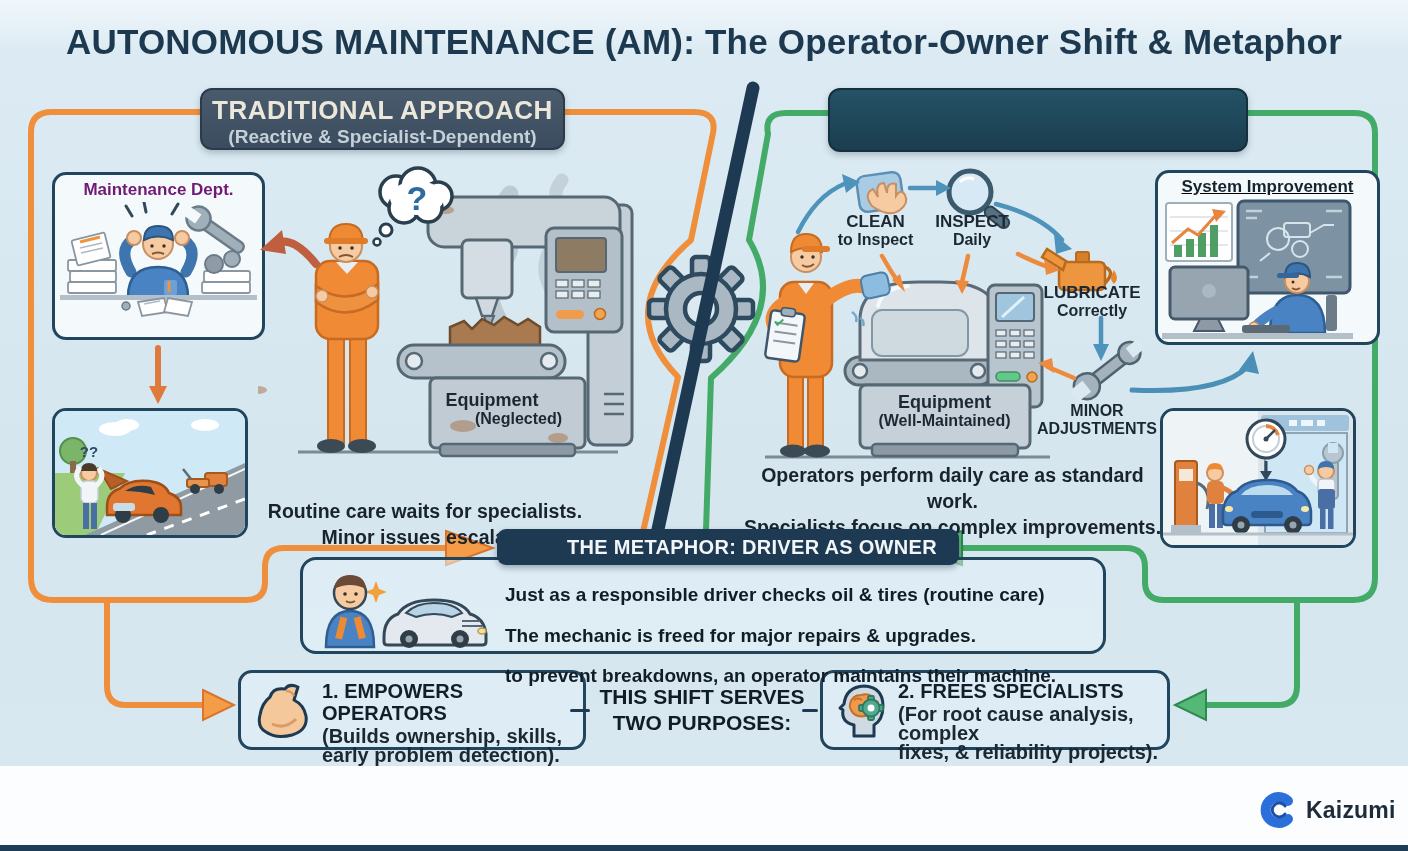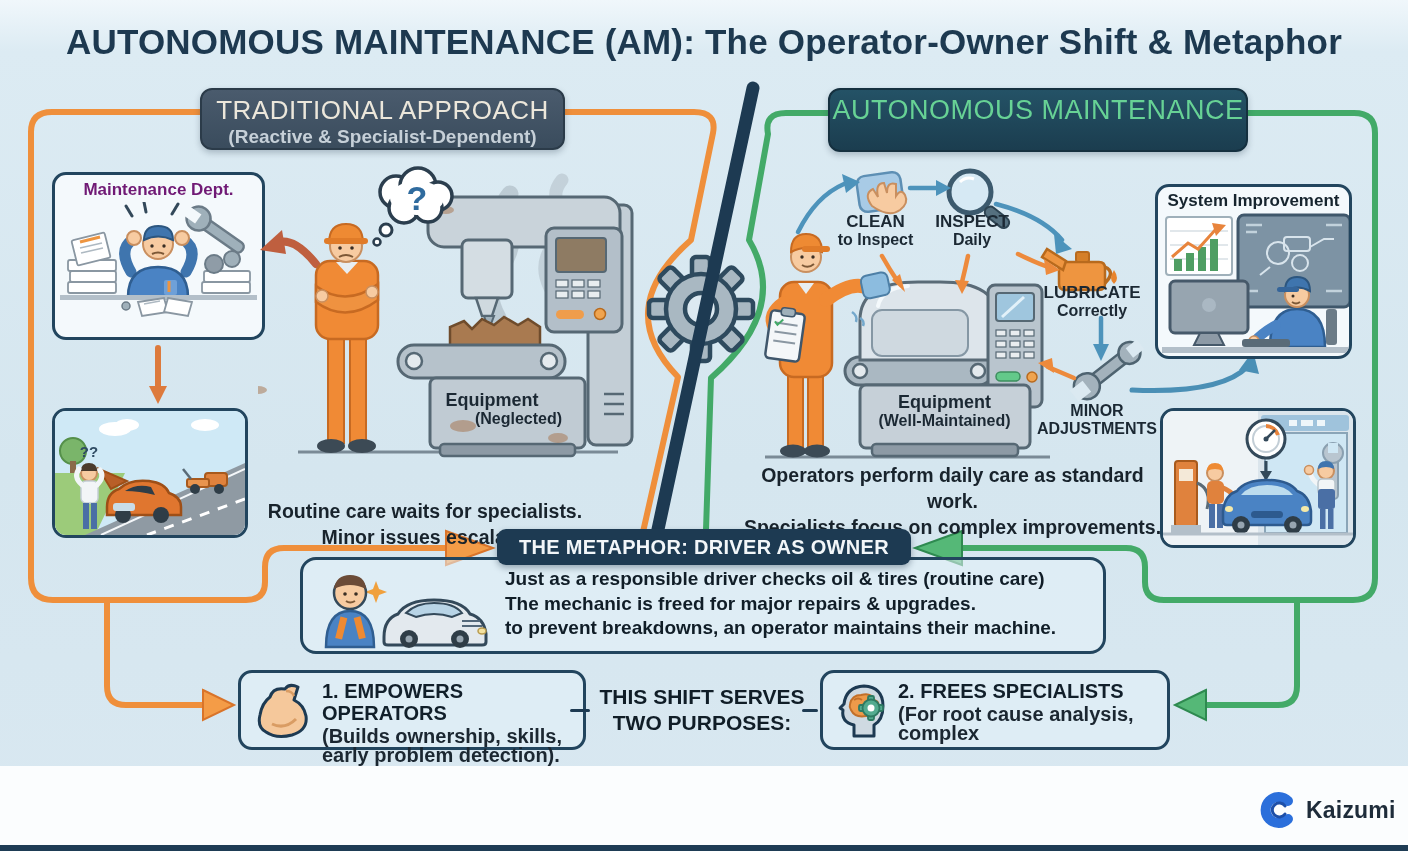--- a/index.html
+++ b/index.html
@@ -8,33 +8,33 @@
     background:linear-gradient(180deg,#f0f7fb 0%,#dcebf3 6%,#d5e6ef 55%,#d9e8f1 100%);}
   .abs{position:absolute;}
   svg{display:block;}
   .connectors{position:absolute;left:0;top:0;z-index:1;}
   .scene{z-index:2;}
   .panel{box-sizing:border-box;border:3px solid #22455e;border-radius:14px;background:#f4f9fc;z-index:2;overflow:hidden;}
   .hdr{box-sizing:border-box;border-radius:12px;text-align:center;z-index:3;
     box-shadow:0 3px 6px rgba(20,40,60,.25);padding-top:5px;}
   .hdr-trad{background:linear-gradient(180deg,#4a5b6d,#3a4c5d);border:2px solid #2b3b49;}
   .hdr-am{background:linear-gradient(180deg,#245266,#1b3d4f);border:2px solid #15303f;}
-  .hdr-title{display:block;font-weight:400;letter-spacing:.5px;}
+  .hdr-title{display:block;font-weight:700;letter-spacing:.5px;}
   .hdr-sub{display:block;font-weight:600;}
   .lbl{z-index:3;text-align:center;color:#1b2833;line-height:1.12;}
   .lbl b{display:block;font-weight:800;}
   .lbl span{display:block;font-weight:700;}
   .caption{z-index:3;text-align:center;font-weight:700;color:#18232c;font-size:19.5px;line-height:26px;}
   .pill{z-index:4;background:#1d3a52;border-radius:9px;color:#f2f6f9;font-weight:800;
     font-size:20px;display:flex;align-items:center;justify-content:center;
     box-shadow:0 3px 6px rgba(20,40,60,.35);letter-spacing:.3px;}
   .metaphor-body{box-sizing:border-box;border:3px solid #22455e;border-radius:16px;
     background:rgba(230,242,249,.55);z-index:2;}
   .metaphor-text{z-index:3;font-weight:700;color:#101d27;font-size:19px;line-height:24.5px;}
-  .metaphor-text span{display:block;}
+  .metaphor-text span{display:block;margin-top:16px;}
   .pbox{box-sizing:border-box;border:3px solid #22455e;border-radius:14px;
     background:rgba(226,239,247,.65);z-index:2;}
   .ptext{z-index:3;color:#111f2a;line-height:1.1;}
   .ptitle{display:block;font-weight:800;font-size:20px;margin-bottom:3px;}
   .pline{display:block;font-weight:700;font-size:20px;line-height:19px;color:#1b2731;}
   .center-shift{z-index:3;text-align:center;font-weight:800;font-size:21px;line-height:26px;color:#101d27;}
   .dash{z-index:3;background:#1d3a52;height:3px;border-radius:2px;}
   .footer{background:#fbfdfe;z-index:2;}
   .bottombar{background:#1e3c55;z-index:2;}
   .brand{z-index:3;display:flex;align-items:center;gap:8px;}
@@ -89,21 +89,20 @@
     <line x1="753" y1="88" x2="657" y2="534" stroke="#1d3a52" stroke-width="13" stroke-linecap="round"></line>
   </svg>
 
   <div class="abs page-title" style="left:0;top:22px;width:1408px;">AUTONOMOUS MAINTENANCE (AM): The Operator-Owner Shift &amp; Metaphor</div>
 
   <div class="abs hdr hdr-trad" style="left:200px;top:88px;width:365px;height:62px;">
     <span class="hdr-title" style="font-size:26px;color:#ece7db;">TRADITIONAL APPROACH</span>
     <span class="hdr-sub" style="font-size:19px;color:#c6d0d8;">(Reactive &amp; Specialist-Dependent)</span>
   </div>
   <div class="abs hdr hdr-am" style="left:828px;top:88px;width:420px;height:64px;">
-    <span class="hdr-title" style="font-size:27px;color:#67d295;">AUTONOMOUS MAINTENANCE</span>
   </div>
 
   <div class="abs panel" style="left:52px;top:172px;width:213px;height:168px;">
     <div style="text-align:center;font-weight:800;font-size:17px;color:#701a75;margin-top:5px;">Maintenance Dept.</div>
     <svg width="205" height="128" viewBox="0 0 205 128" style="margin:2px auto 0;">
       <g stroke="#33495a" stroke-width="3" stroke-linecap="round">
           <line x1="76" y1="14" x2="70" y2="4"></line>
           <line x1="90" y1="10" x2="88" y2="0"></line>
           <line x1="116" y1="12" x2="122" y2="2"></line>
         </g>
@@ -410,21 +409,21 @@
   </div>
   <div class="abs lbl" style="left:857px;top:392px;width:175px;">
     <b style="font-size:18px;">Equipment</b>
     <span style="font-size:16px;">(Well-Maintained)</span>
   </div>
   <div class="abs caption" style="left:735px;top:462px;width:435px;">
     <div>Operators perform daily care as standard work.</div>
     <div>Specialists focus on complex improvements.</div>
   </div>
 
-  <div class="abs panel" style="left:1155px;top:184px;width:197px;height:175px;">
+  <div class="abs panel" style="left:1155px;top:170px;width:225px;height:175px;text-decoration:underline;">
     <div style="text-align:center;font-weight:800;font-size:17px;color:#16242e;margin-top:4px;">System Improvement</div>
     <svg width="199" height="142" viewBox="0 0 199 142">
       <rect x="80" y="4" width="112" height="92" rx="6" fill="#7d93a4" stroke="#3f576b" stroke-width="3"></rect>
       <g fill="none" stroke="#d8e4ec" stroke-width="2">
         <circle cx="120" cy="42" r="11"></circle>
           <circle cx="142" cy="52" r="8"></circle>
         <rect x="126" y="26" width="26" height="14" rx="3"></rect>
           <path d="M152,36 l14,-8 h10"></path>
           <path d="M112,56 l-10,8"></path>
       </g>
@@ -528,21 +527,21 @@
         <rect x="155" y="68" width="17" height="16" rx="4" fill="#f2f5f7" stroke="#b8c4cc" stroke-width="1.5"></rect>
         <rect x="155" y="78" width="17" height="20" rx="3" fill="#4a6fa5"></rect>
         <rect x="157" y="98" width="5.5" height="20" fill="#4a6fa5"></rect>
           <rect x="165" y="98" width="5.5" height="20" fill="#4a6fa5"></rect>
       </g>
       <line x1="0" y1="123" x2="190" y2="123" stroke="#b3bfc9" stroke-width="3"></line>
     </svg>
   </div>
 
   <div class="abs metaphor-body" style="left:300px;top:557px;width:806px;height:97px;"></div>
-  <div class="abs pill" style="left:497px;top:529px;width:414px;height:36px;">THE METAPHOR: DRIVER AS OWNER</div>
+  <div class="abs pill" style="left:497px;top:529px;width:414px;height:36px;padding-left:48px;">THE METAPHOR: DRIVER AS OWNER</div>
   <svg class="abs scene" style="left:312px;top:563px;" width="180" height="86" viewBox="0 0 180 86">
     <path d="M64,18 l3,8 l8,3 l-8,3 l-3,8 l-3,-8 l-8,-3 l8,-3 z" fill="#f0a03c"></path>
     <g>
       <circle cx="38" cy="30" r="16" fill="#f7cba1" stroke="#33495a" stroke-width="2.5"></circle>
       <path d="M22,26 Q24,12 38,12 Q53,12 54,26 Q38,18 22,26 Z" fill="#6b4b37"></path>
       <path d="M14,84 q0,-36 24,-36 q24,0 24,36 z" fill="#4a83c4" stroke="#2f5e91" stroke-width="2.5"></path>
       <rect x="26" y="54" width="7" height="22" fill="#ee8a33" transform="rotate(14 29 64)"></rect>
       <rect x="44" y="54" width="7" height="22" fill="#ee8a33" transform="rotate(-14 47 64)"></rect>
       <circle cx="33" cy="31" r="1.8" fill="#3a2e24"></circle>
         <circle cx="44" cy="31" r="1.8" fill="#3a2e24"></circle>
@@ -599,20 +598,21 @@
         <rect x="27" y="25" width="6" height="6" rx="1.5"></rect>
           <rect x="45" y="25" width="6" height="6" rx="1.5"></rect>
         <circle cx="39" cy="28" r="8.5"></circle>
       </g>
       <circle cx="39" cy="28" r="3.5" fill="#ffffff"></circle>
     </g>
   </svg>
   <div class="abs ptext" style="left:898px;top:680px;width:265px;">
     <span class="ptitle">2. FREES SPECIALISTS</span>
     <span class="pline">(For root cause analysis, complex</span>
+    <span class="pline">fixes, &amp; reliability projects).</span>
   </div>
 
   <div class="abs footer" style="left:0;top:766px;width:1408px;height:79px;"></div>
   <div class="abs brand" style="left:1258px;top:790px;">
     <svg width="40" height="40" viewBox="0 0 40 40">
       <path d="M30,11 A13,13 0 1 0 30,29" fill="none" stroke="#2b6fdb" stroke-width="10" stroke-linecap="round"></path>
       <path d="M27,16 A7,7 0 1 0 27,24" fill="none" stroke="#1d4fa8" stroke-width="3" stroke-linecap="round"></path>
     </svg>
     <span class="brand-name">Kaizumi</span>
   </div>

